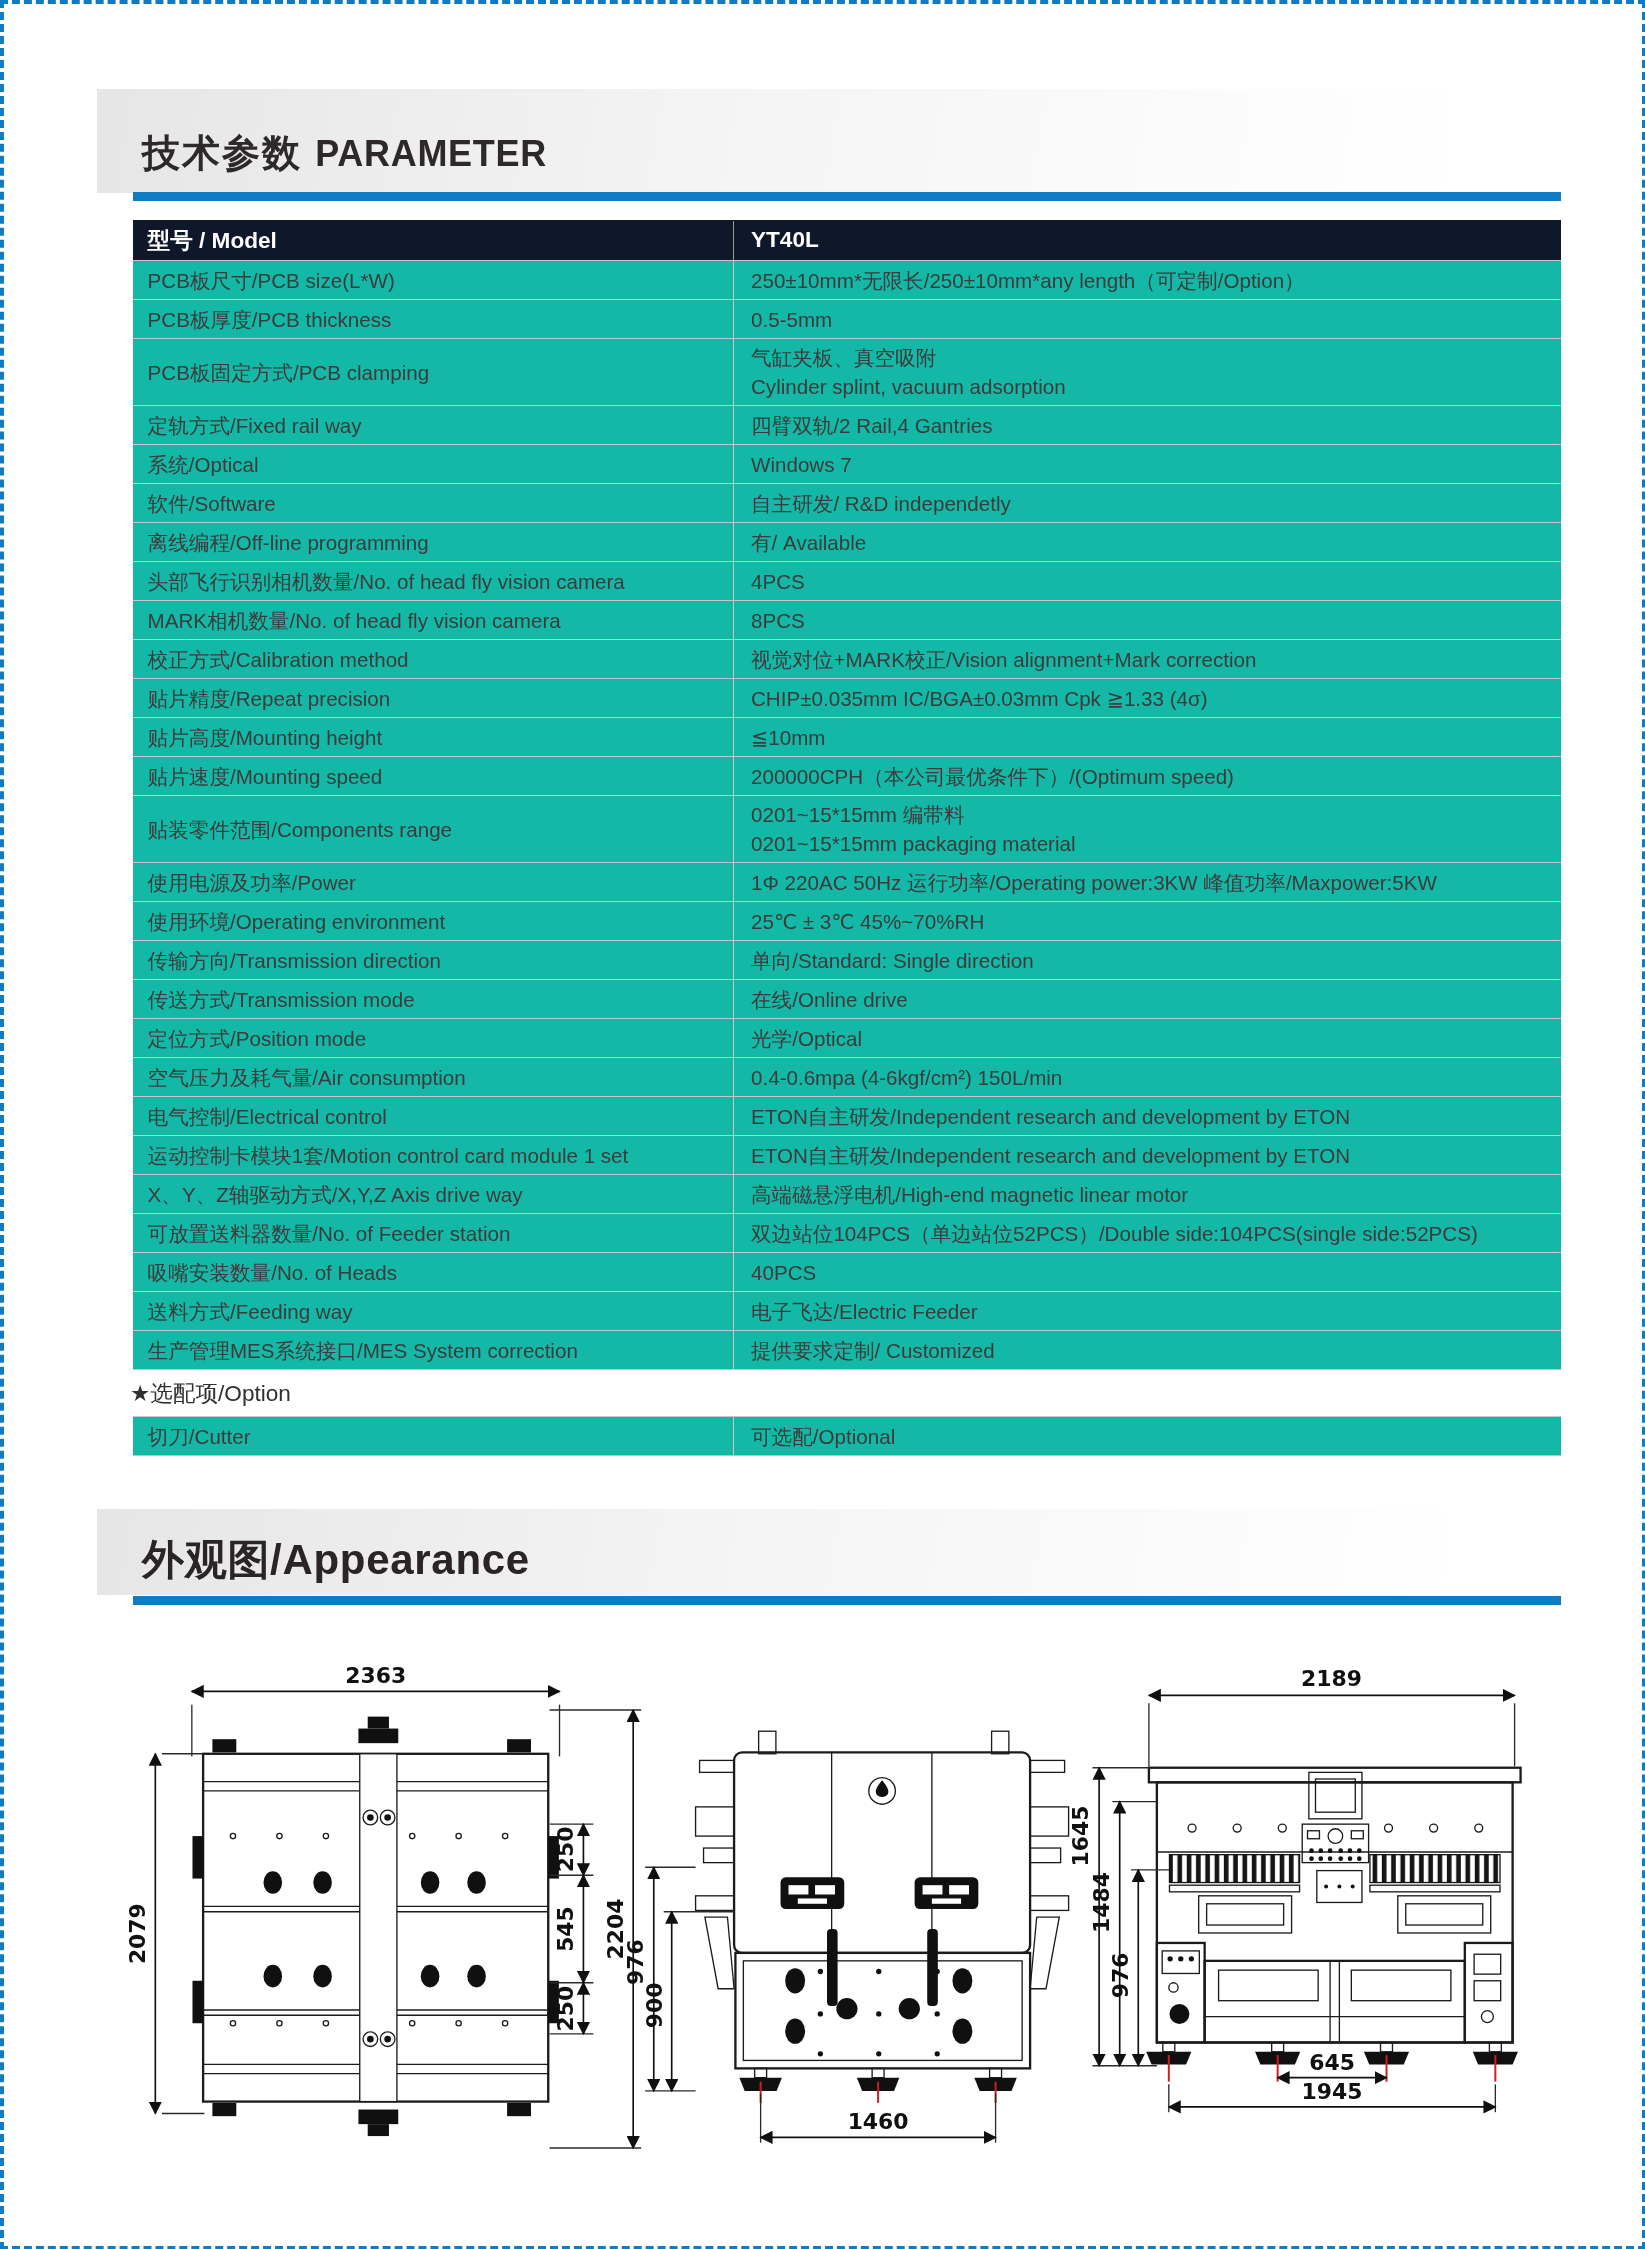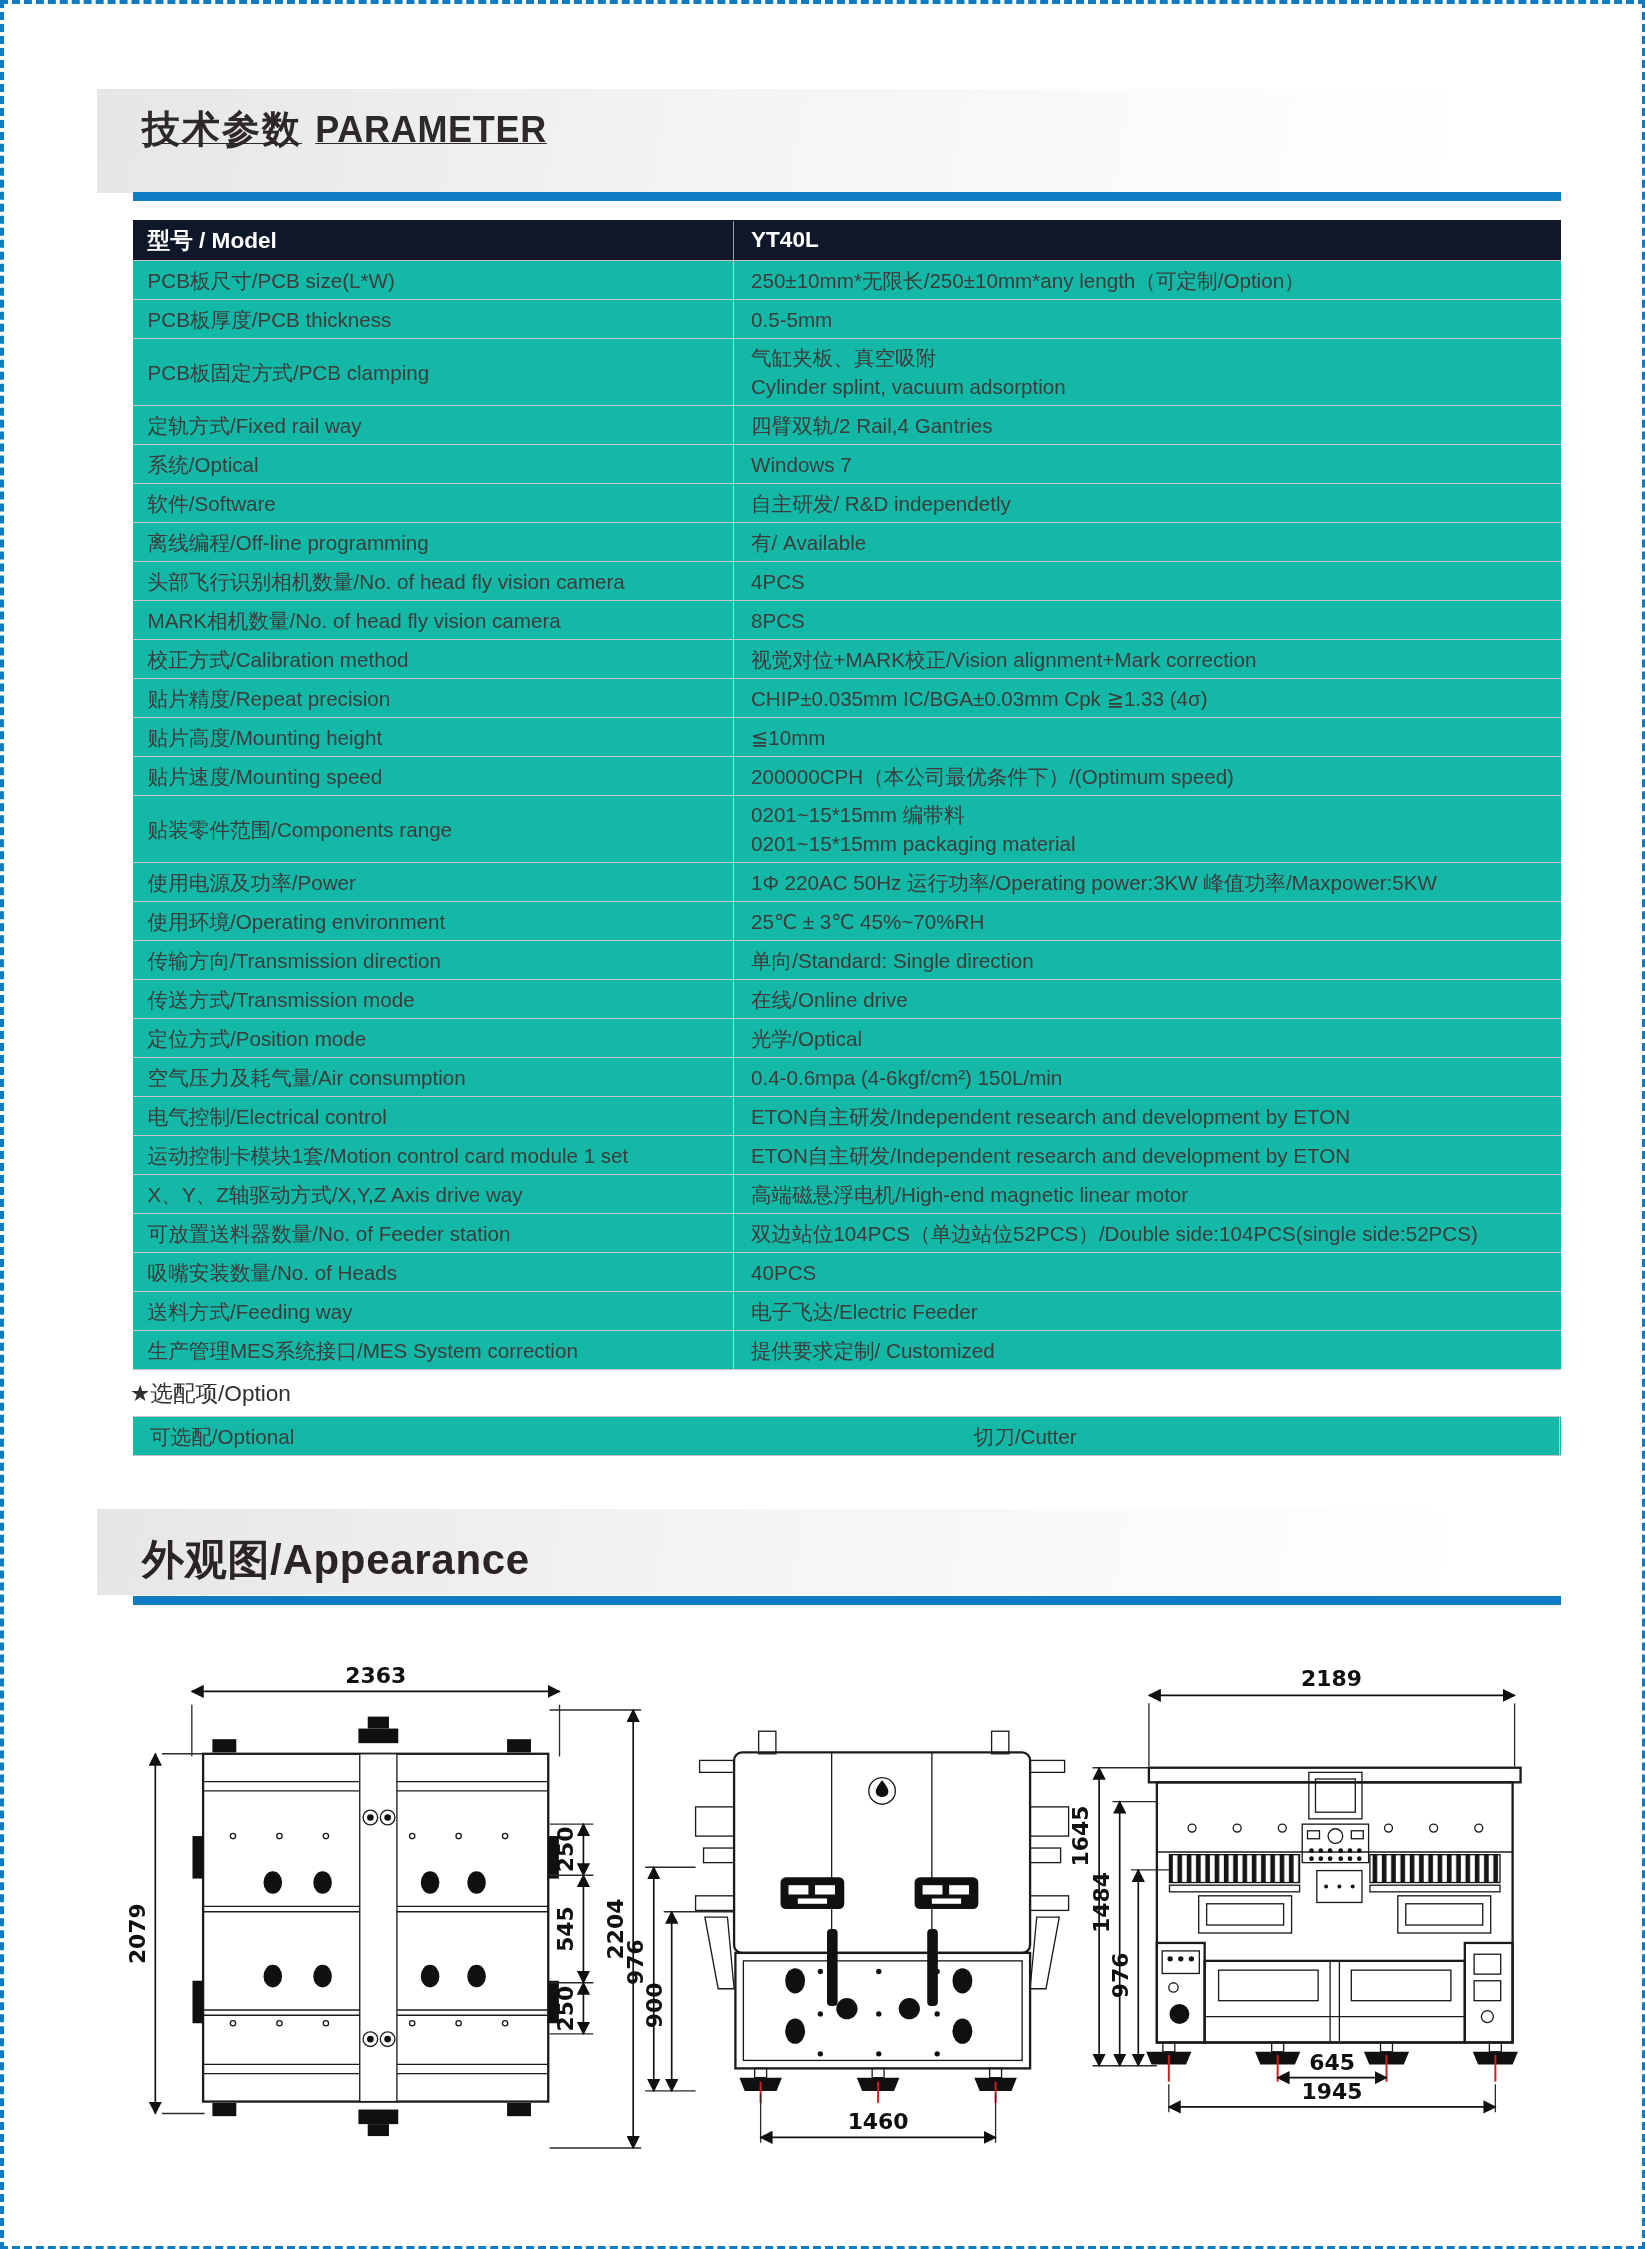--- a/index.html
+++ b/index.html
@@ -10,21 +10,21 @@
     font-family:"Liberation Sans","DejaVu Sans",sans-serif;
   }
   
   .band { position:absolute; left:93px; width:1354px;
     background:linear-gradient(100deg,#e6e6e6 0%,#f4f4f4 45%,#ffffff 100%); }
   .band1 { top:85px; height:104px; }
   .band2 { top:1505px; height:86px; }
   .blue-bar { position:absolute; left:129px; width:1428px; background:#0e7bc2; }
   .blue-bar1 { top:188px; height:8.6px; }
   .blue-bar2 { top:1592px; height:9.3px; }
-  .sec-title1 { position:absolute; left:138px; top:100px; color:#2e2929; white-space:nowrap;text-decoration:underline; }
+  .sec-title1 { position:absolute; left:138px; top:124px; color:#2e2929; white-space:nowrap; }
   .sec-title1 .zh { font-size:38px; font-weight:900; letter-spacing:2px; }
   .sec-title1 .en { font-size:36px; font-weight:700; margin-left:13.3px; letter-spacing:0.7px; }
   .sec-title2 { position:absolute; left:138px; top:1528px; color:#2a2424;
     font-size:42px; font-weight:900; letter-spacing:0.7px; white-space:nowrap; }
   
   .spec-table { position:absolute; left:129px; width:1428px; border-bottom:1.3px solid #c2c2c2; }
   .spec-table.main { top:216px; }
   .spec-table.opt { top:1412px; }
   .t-head { display:flex; background:#0f172a; color:#ffffff; height:40px; align-items:center; }
   .t-head .cell { font-size:22.6px; font-weight:700; }
@@ -176,22 +176,22 @@
       <div class="cell label">生产管理MES系统接口/MES System correction</div>
       <div class="cell value">提供要求定制/ Customized</div>
     </div>
       </div>
   </div>
 
   <div class="opt-heading">★选配项/Option</div>
   <div class="spec-table opt">
     <div>
         <div class="t-row">
+      <div class="cell label">切刀/Cutter</div>
       <div class="cell value">可选配/Optional</div>
-      <div class="cell label">切刀/Cutter</div>
     </div>
       </div>
   </div>
 
   <div class="notes">
     <div>注：上述贴片速度为本公司最优条件下的数值，实际速度因贴装产品而异</div>
     <div>Note: The above mounting speed is the value under the optimal state, the actual speed varies with the mounting product</div>
   </div>
 
   <div class="band band2"></div>

